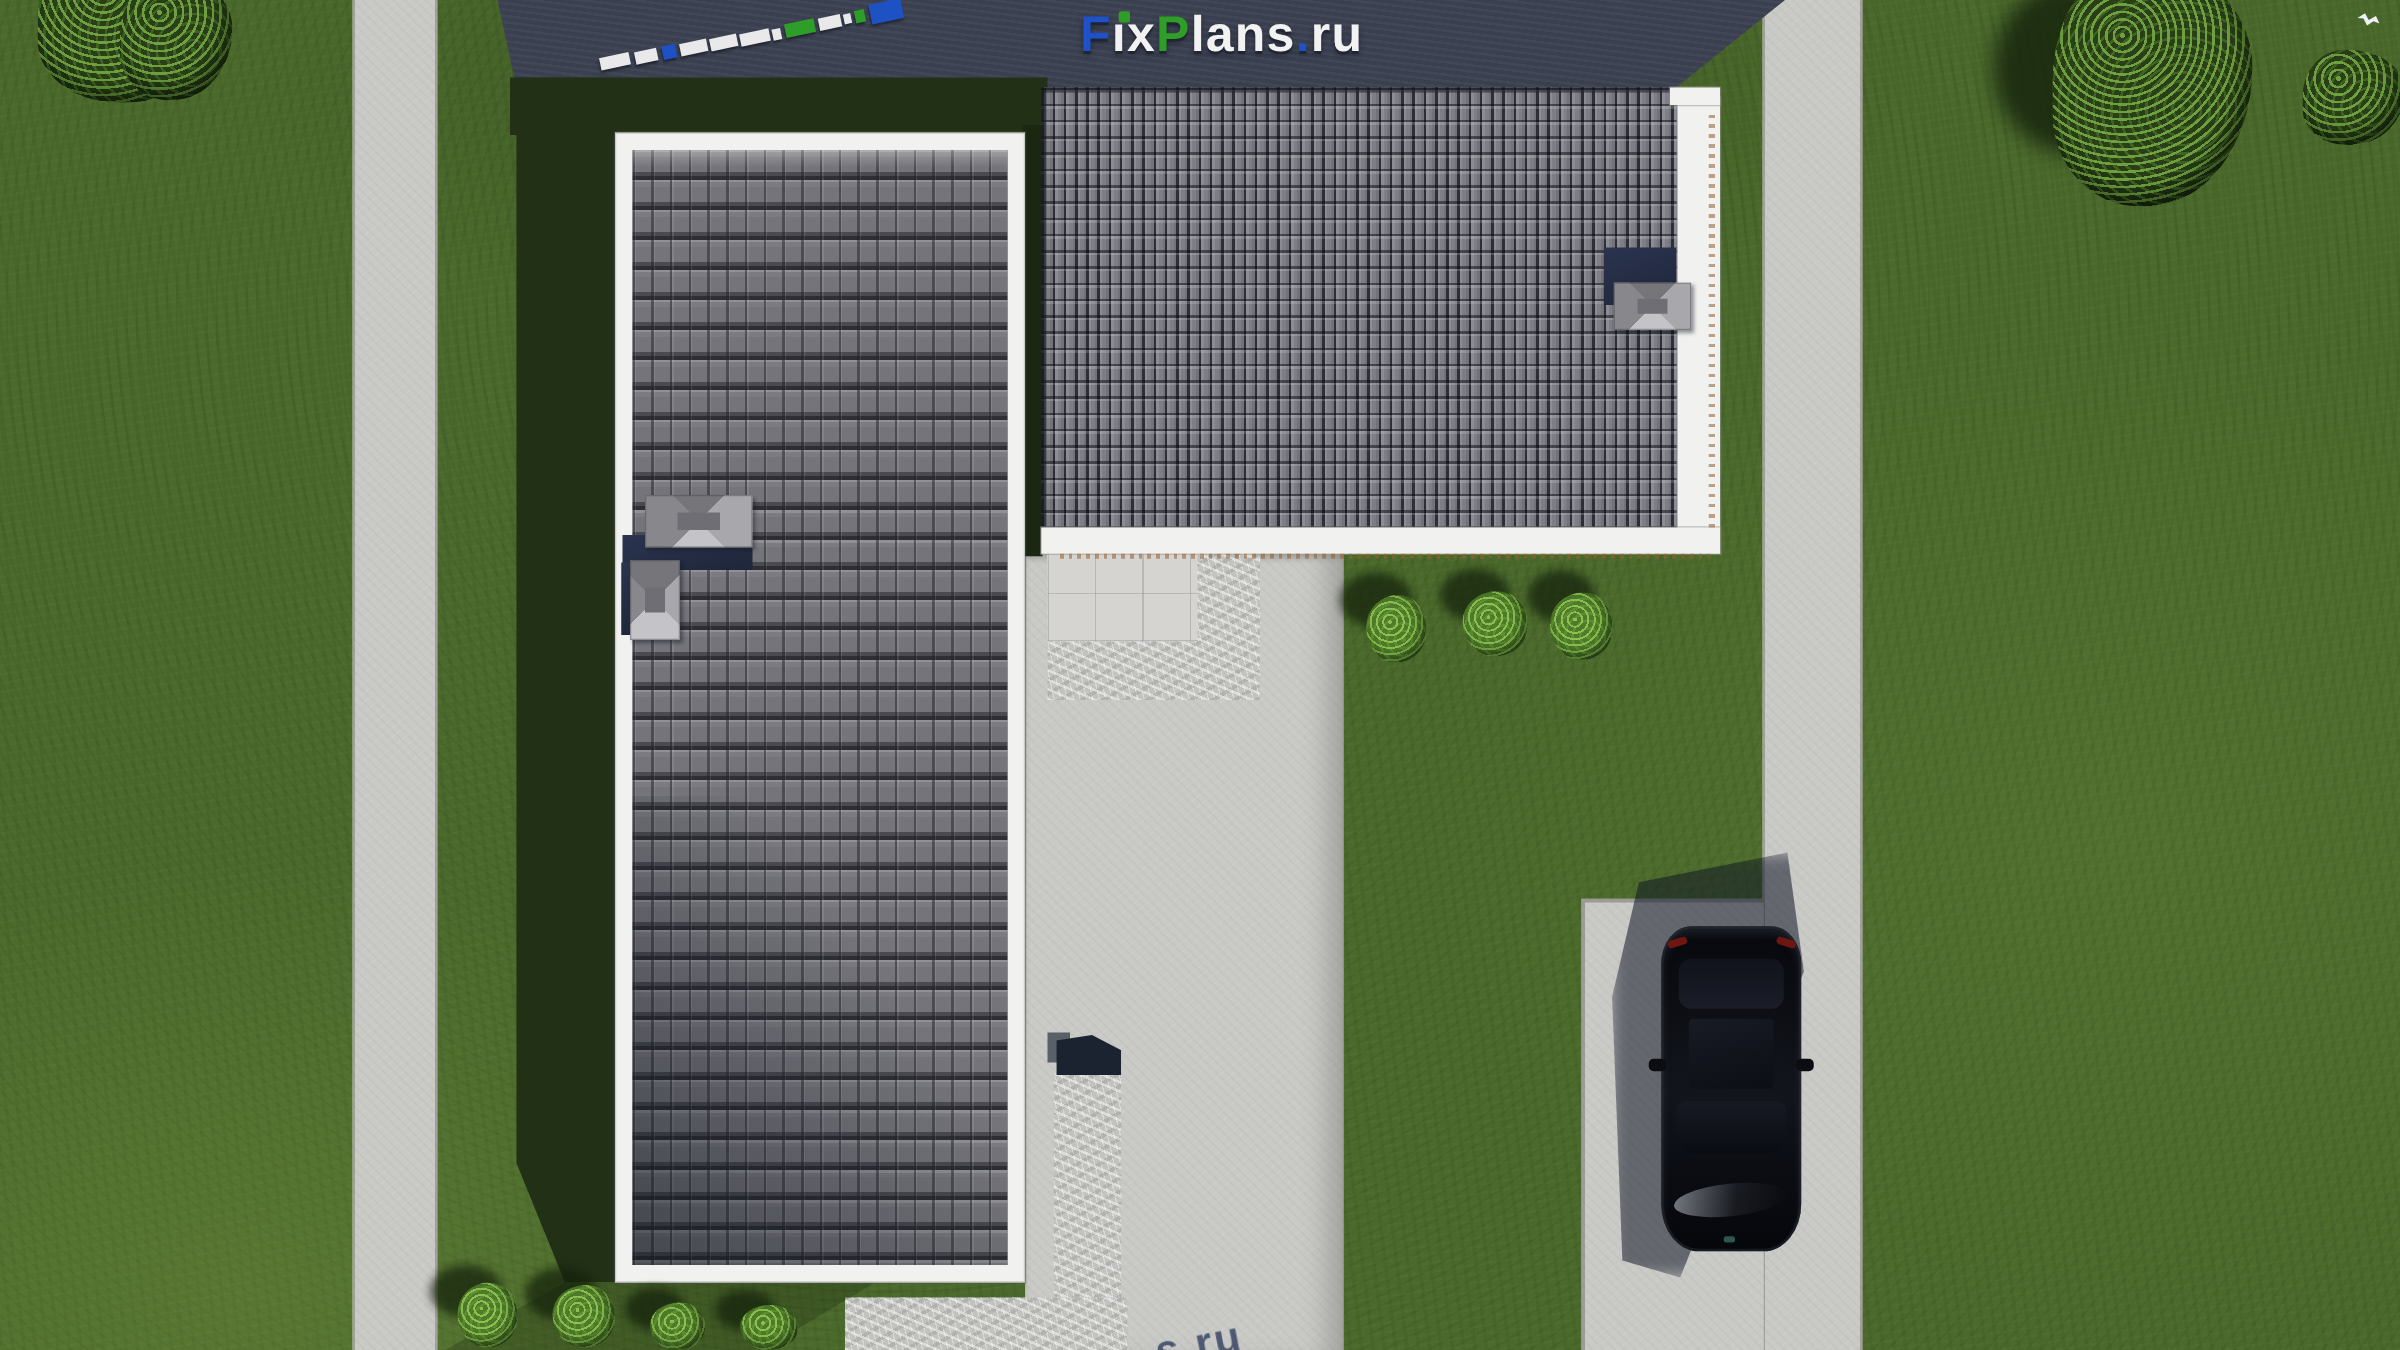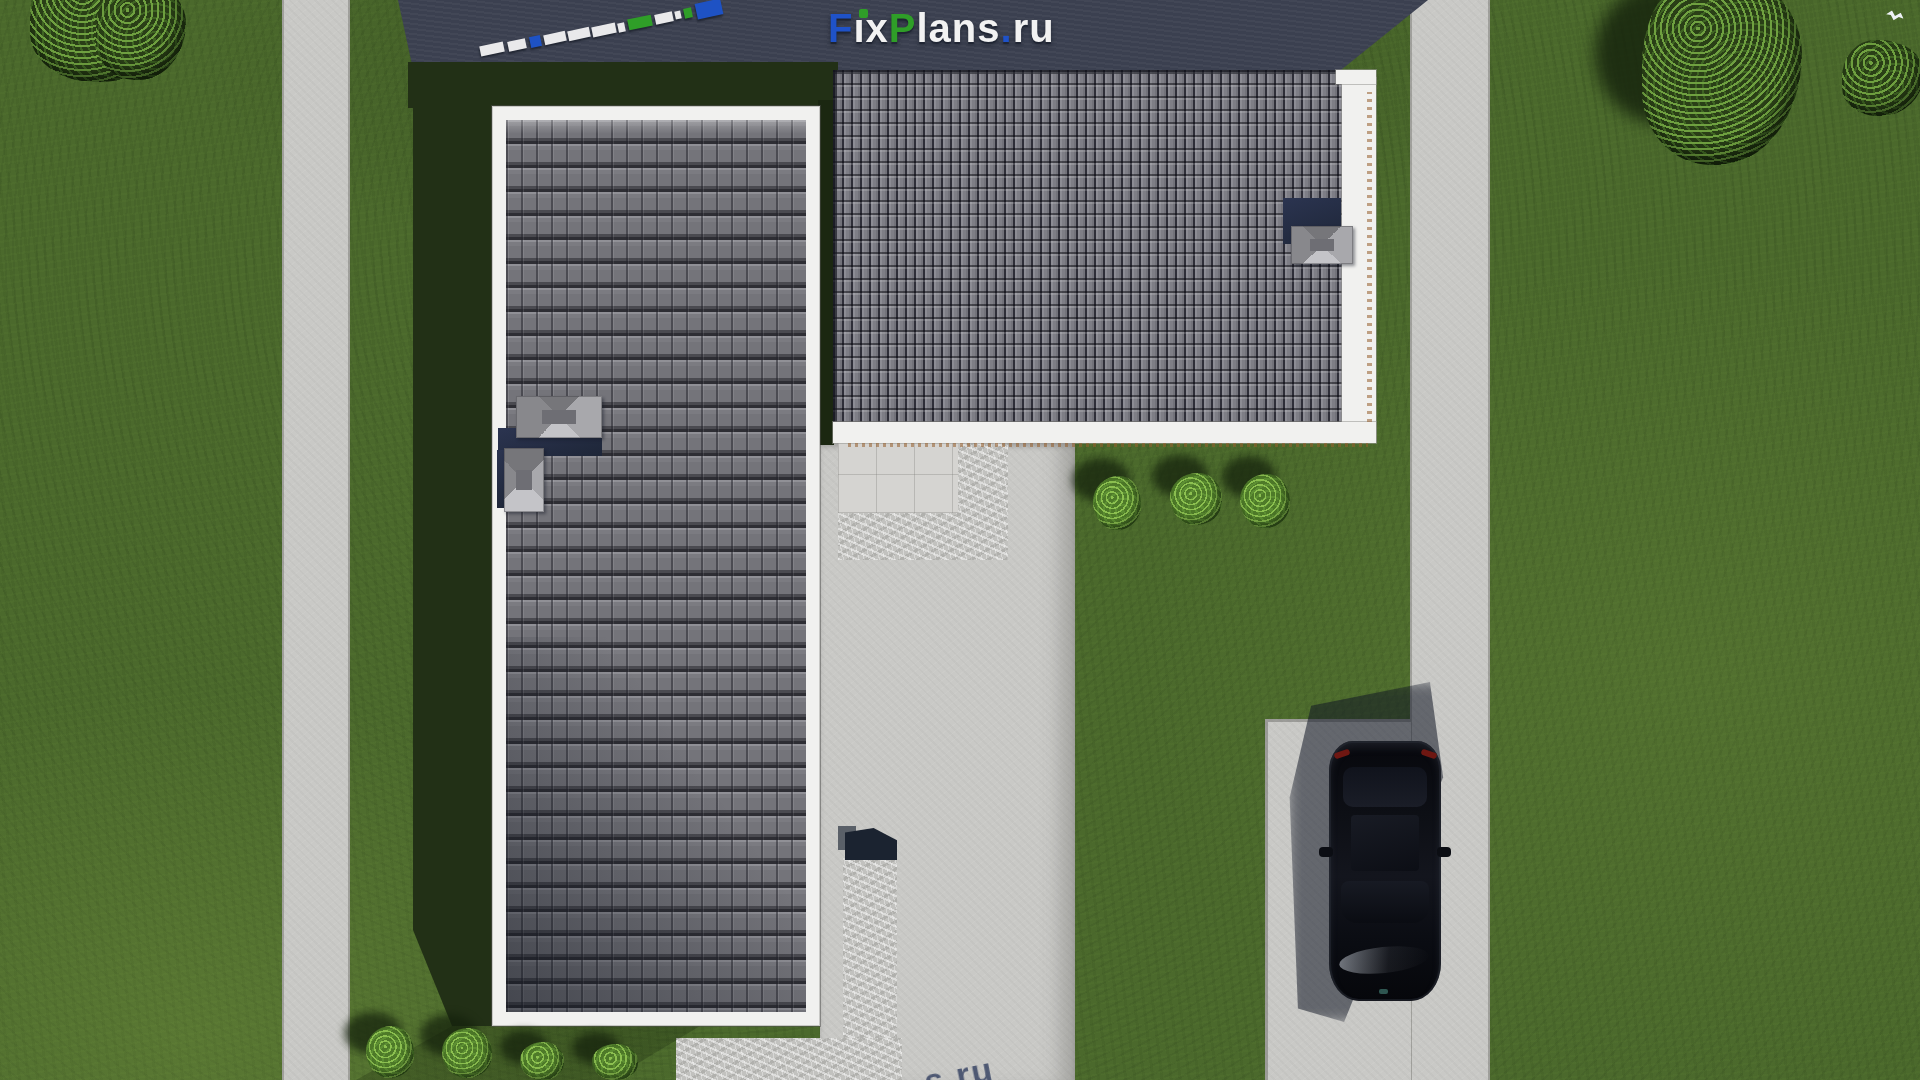--- a/index.html
+++ b/index.html
@@ -65,21 +65,21 @@
       repeating-radial-gradient(circle at 65% 60%, #3f6323 0 2px, transparent 2px 7px),
       radial-gradient(circle at 50% 40%, #2a3f17 0 60%, #15230c 100%);
     box-shadow:inset -6px -8px 14px rgba(5,12,3,.6);}
   
   #top-band{left:0;top:0;width:1920px;height:80px;
     background:
       repeating-linear-gradient(7deg, rgba(255,255,255,.035) 0 2px, transparent 2px 5px),
       #3b4050;
     clip-path:polygon(398px 0, 1428px 0, 1336px 74px, 414px 74px);}
   
-  #brand-logo{left:828px;top:8px;font-size:40px;font-weight:800;letter-spacing:1px;line-height:1;
+  #brand-logo{left:864px;top:8px;font-size:40px;font-weight:800;letter-spacing:1px;line-height:1;
     text-shadow:0 2px 0 rgba(25,30,45,.65), 0 3px 5px rgba(10,15,25,.5);white-space:nowrap;}
   .lg-b{color:#1f52c8;} .lg-w{color:#f2f2f2;} .lg-g{color:#2f9e28;}
   #logo-i-dot{left:31px;top:1px;width:9px;height:9px;background:#2f9e28;border-radius:2px;}
   
   .blk{position:absolute;transform:rotate(-12deg);box-shadow:-1px 2px 2px rgba(15,20,30,.6);}
   .blk-w{background:#e9e9eb;} .blk-b{background:#1e52c4;} .blk-g{background:#2f9e28;}
   
   #car{left:1329px;top:741px;width:112px;height:260px;border-radius:24px 24px 30px 30px/30px 30px 38px 38px;
     background:linear-gradient(180deg,#07080d,#0d0f15 28%,#13151d 52%,#0a0c12 78%,#06070b);
     box-shadow:inset 0 0 0 2px rgba(40,44,54,.5), inset 0 6px 8px rgba(90,100,115,.25);}

